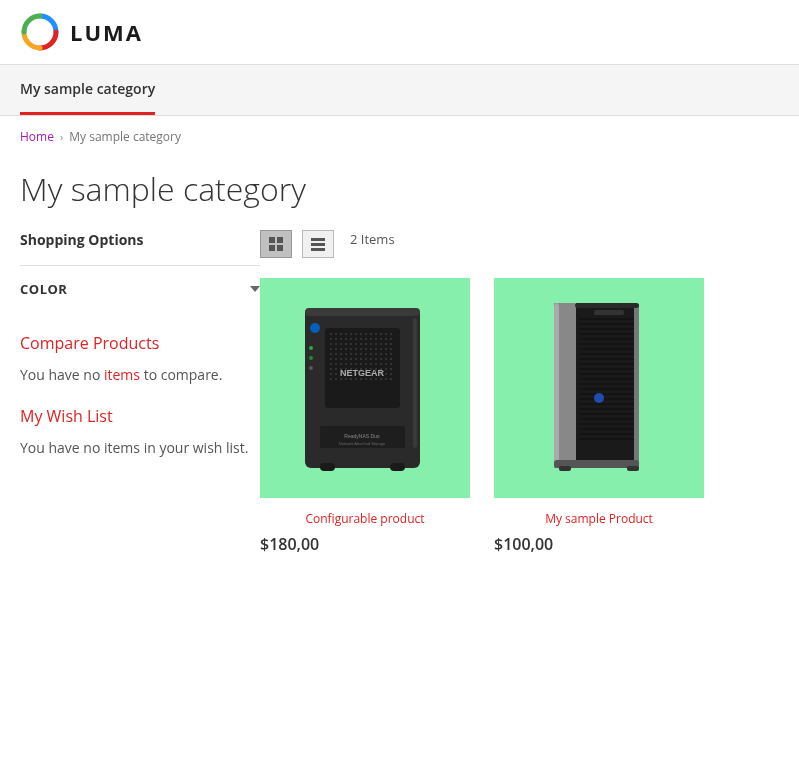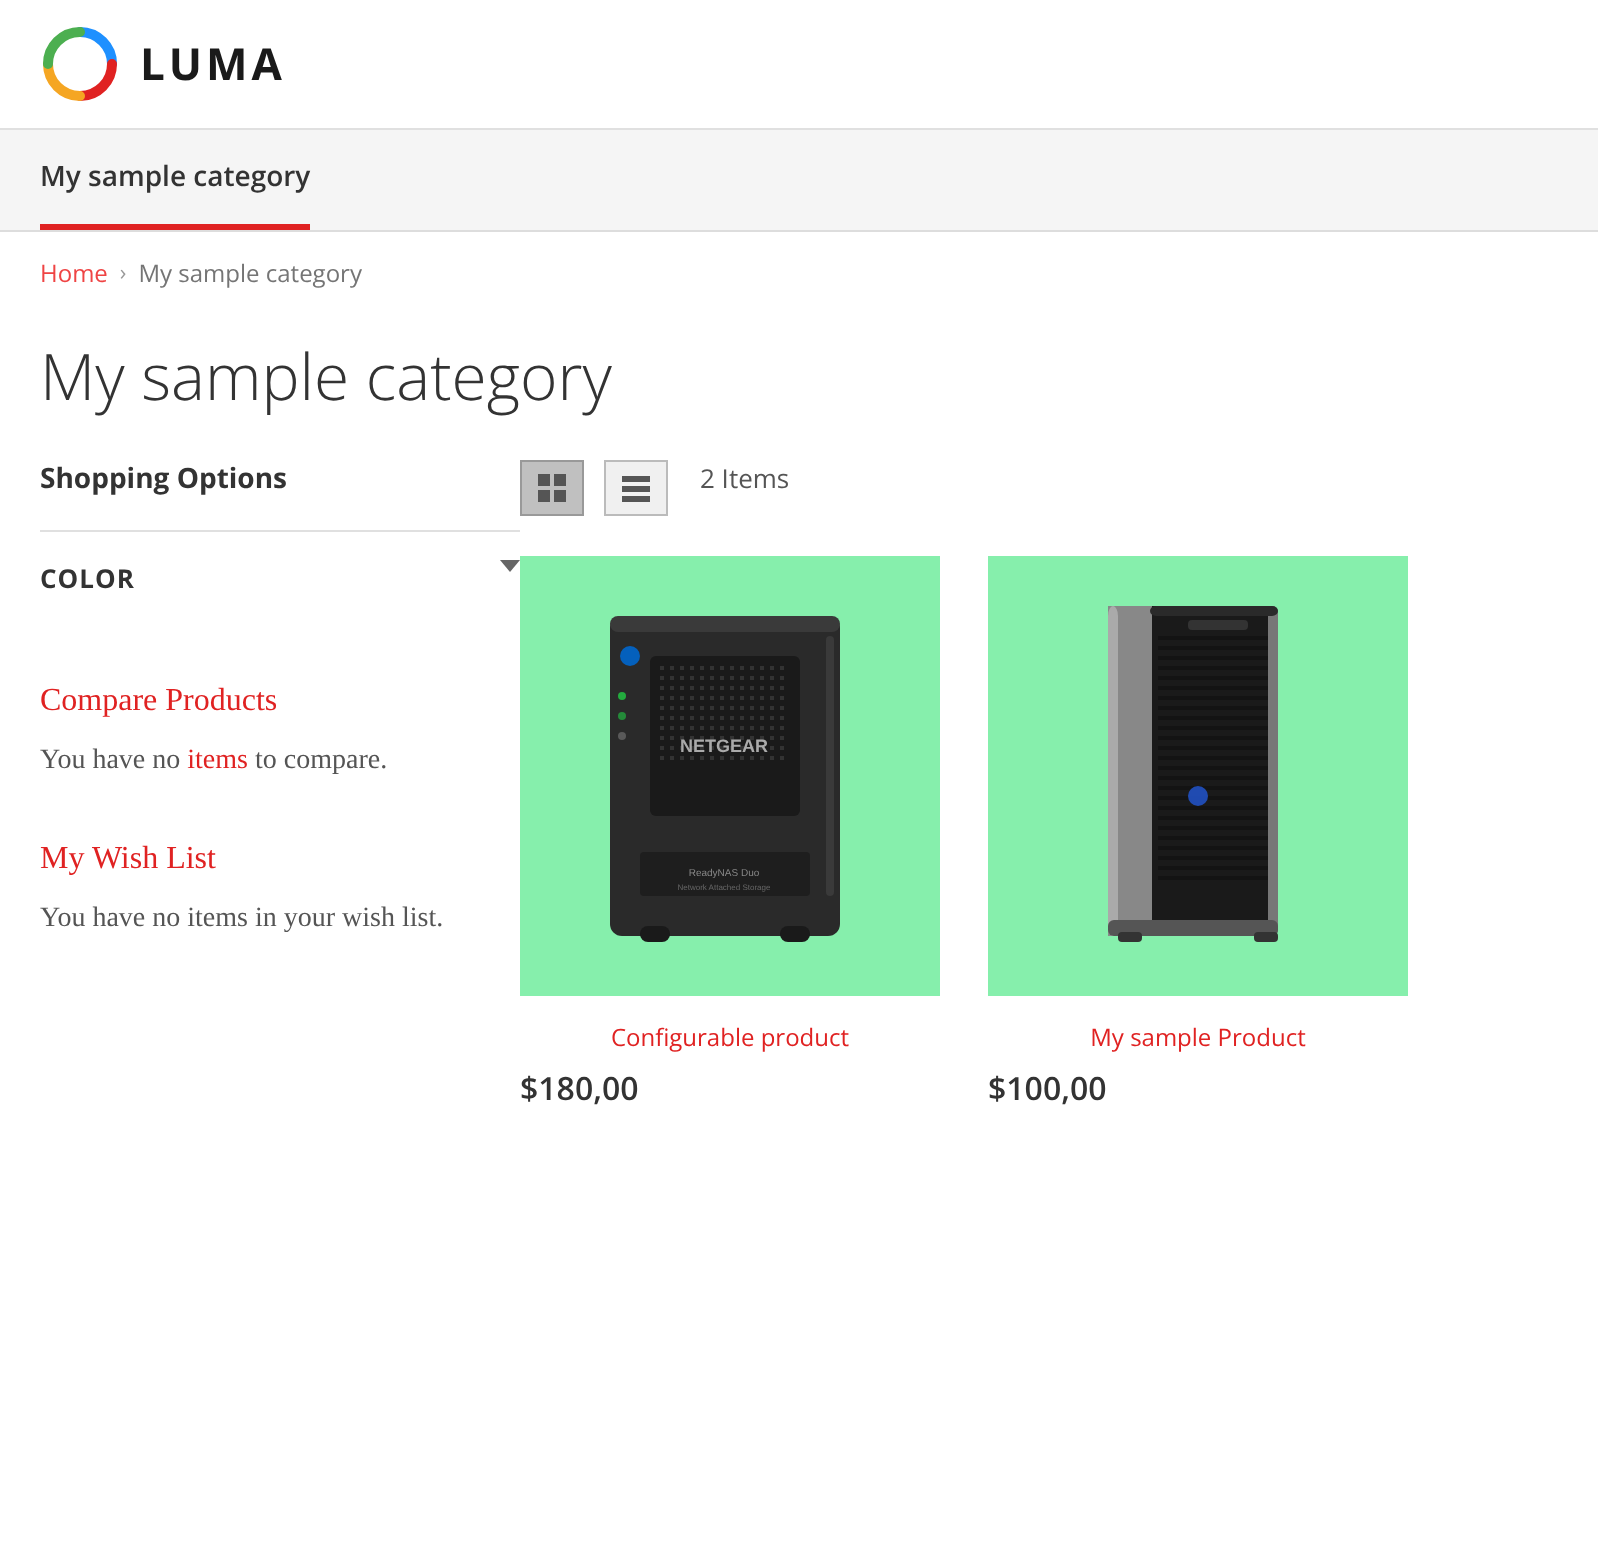--- a/index.html
+++ b/index.html
@@ -54,21 +54,21 @@
     
     .breadcrumb {
       padding: 12px 20px;
       font-size: 12px;
       color: #757575;
       display: flex;
       align-items: center;
       gap: 6px;
     }
     .breadcrumb a {
-      color: #ef4444;
+      color: #a21caf;
       text-decoration: none;
     }
     .breadcrumb-sep { color: #999; font-size: 11px; }
 
     
     .page-title {
       padding: 10px 20px 20px;
       font-size: 32px;
       font-weight: 300;
       color: #333;
@@ -88,21 +88,21 @@
     .sidebar-section-title {
       font-size: 14px;
       font-weight: 700;
       color: #333;
       margin-bottom: 16px;
     }
     .filter-item {
       border-top: 1px solid #e0e0e0;
       padding: 14px 0;
       display: flex;
-      align-items: flex-start;
+      align-items: center;
       justify-content: space-between;
       cursor: pointer;
     }
     .filter-item:last-of-type {
       border-bottom: 1px solid #e0e0e0;
     }
     .filter-label {
       font-size: 13px;
       font-weight: 700;
       color: #333;
@@ -111,22 +111,21 @@
     }
     .chevron-down {
       width: 0; height: 0;
       border-left: 5px solid transparent;
       border-right: 5px solid transparent;
       border-top: 6px solid #666;
     }
 
     
     .sidebar-extra {
-      margin-top: 30px;
-      font-family: Liberation Serif, serif;
+      margin-top: 20px;
     }
     .sidebar-extra-title {
       font-size: 16px;
       font-weight: 400;
       color: #e02222;
       margin-bottom: 10px;
     }
     .sidebar-extra-text {
       font-size: 14px;
       color: #555;

